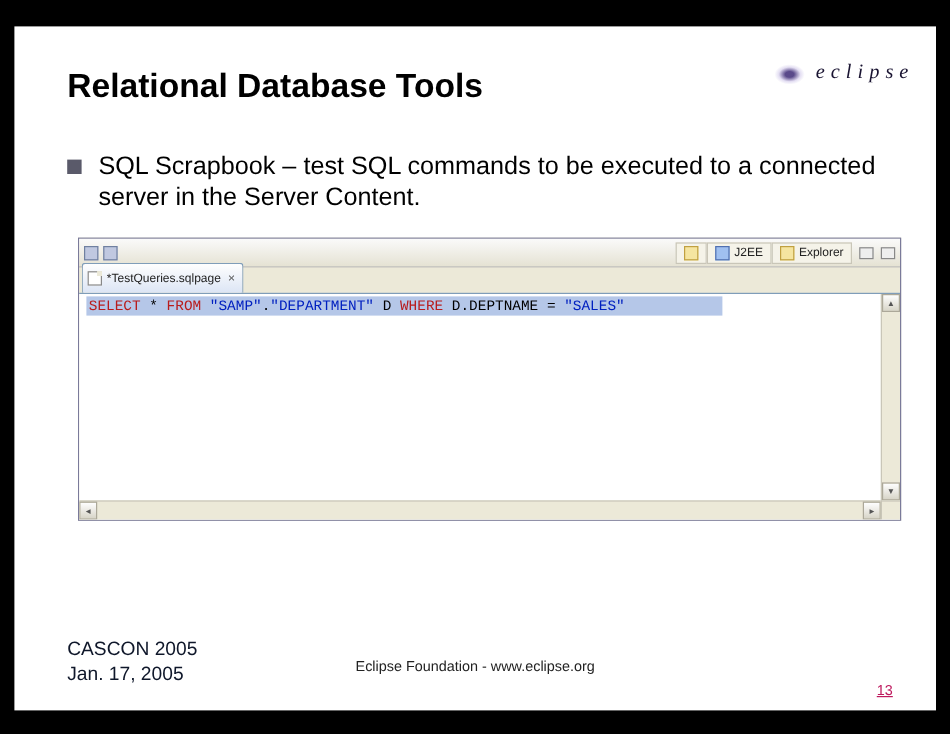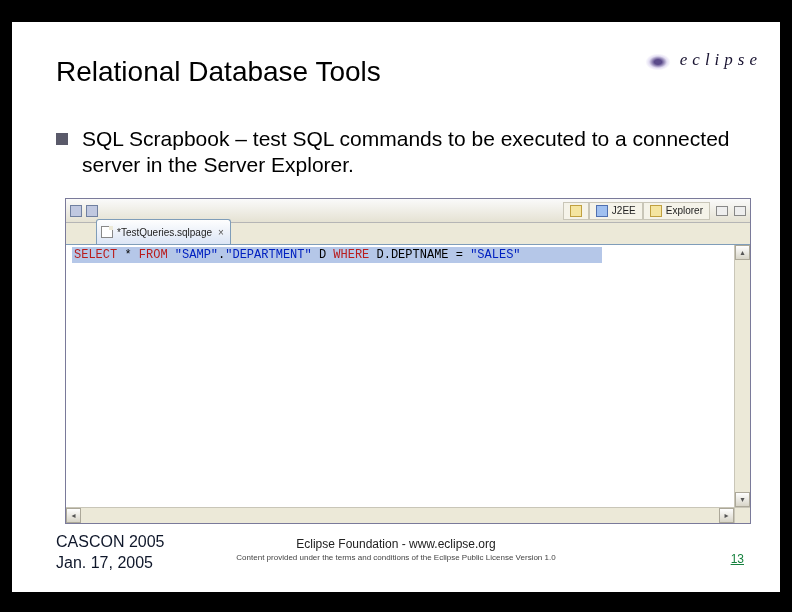--- a/index.html
+++ b/index.html
@@ -19,21 +19,21 @@
     top: 22px;
     width: 768px;
     height: 570px;
     background: #fff;
   }
   .title {
     position: absolute;
     left: 44px;
     top: 34px;
     font-size: 28px;
-    font-weight: normal;
+    font-weight: bold;
     color: #000;
   }
   .logo {
     position: absolute;
     right: 18px;
     top: 28px;
     font-family: "Georgia", serif;
     font-size: 17px;
     color: #1a1432;
     letter-spacing: 5px;
@@ -68,21 +68,21 @@
     line-height: 1.25;
     max-width: 660px;
   }
 
   
   .ide {
     position: absolute;
     left: 53px;
     top: 176px;
     width: 686px;
-    height: 326px;
+    height: 236px;
     border: 1px solid #7a7a9a;
     background: #ece9d8;
     font-family: Tahoma, Arial, sans-serif;
     font-size: 11px;
   }
   .perspective-bar {
     height: 24px;
     background: linear-gradient(#fafafa,#e5e2d3);
     border-bottom: 1px solid #b5b5b5;
     display: flex;
@@ -129,21 +129,20 @@
     background: linear-gradient(#fefefe,#dce5f5);
     border: 1px solid #7f9db9;
     border-bottom: none;
     border-radius: 3px 3px 0 0;
     display: flex;
     align-items: center;
     padding: 12px 4px;
     gap: 4px;
     font-size: 10px;
     color: #222;
-    margin-left: 28px;
   }
   .tab .file-icon {
     width: 12px; height: 12px;
     background: #fff;
     border: 1px solid #888;
     position: relative;
   }
   .tab .file-icon::before {
     content:"";
     position:absolute;right:-1px;top:-1px;
@@ -235,37 +234,37 @@
   }
   .footer-license {
     font-size: 8px;
     display: block;
     margin-top: 2px;
     color: #444;
   }
   .pagenum {
     position: absolute;
     right: 36px;
-    bottom: 26px;
+    bottom: 10px;
     font-size: 12px;
-    color: #15803d;
+    color: #be185d;
     text-decoration: underline;
   }
 </style>
 </head>
 <body>
 
 <div class="slide">
 
   <div class="title">Relational Database Tools</div>
   <div class="logo">eclipse</div>
 
   <div class="bullet-row">
     <div class="bullet-square"></div>
-    <div class="bullet-text">SQL Scrapbook – test SQL commands to be executed to a connected server in the Server Explorer.</div>
+    <div class="bullet-text">SQL Scrapbook – test SQL commands to be executed to a connected server in the Server Content.</div>
   </div>
 
   <div class="ide">
     <div class="perspective-bar">
       <div class="pbar-left">
         <div class="mini-icon"></div>
         <div class="mini-icon"></div>
       </div>
       <div class="pbar-spacer"></div>
       <div class="pbar-btn">
@@ -310,17 +309,16 @@
       <div class="scroll-corner"></div>
     </div>
   </div>
 
   <div class="footer-left">
     <span>CASCON 2005</span><br>
     <span>Jan. 17, 2005</span>
   </div>
   <div class="footer-center">
     <span>Eclipse Foundation - www.eclipse.org</span>
-    <span class="footer-license">Content provided under the terms and conditions of the Eclipse Public License Version 1.0</span>
   </div>
   <div class="pagenum">13</div>
 
 </div>
 
 </body></html>

